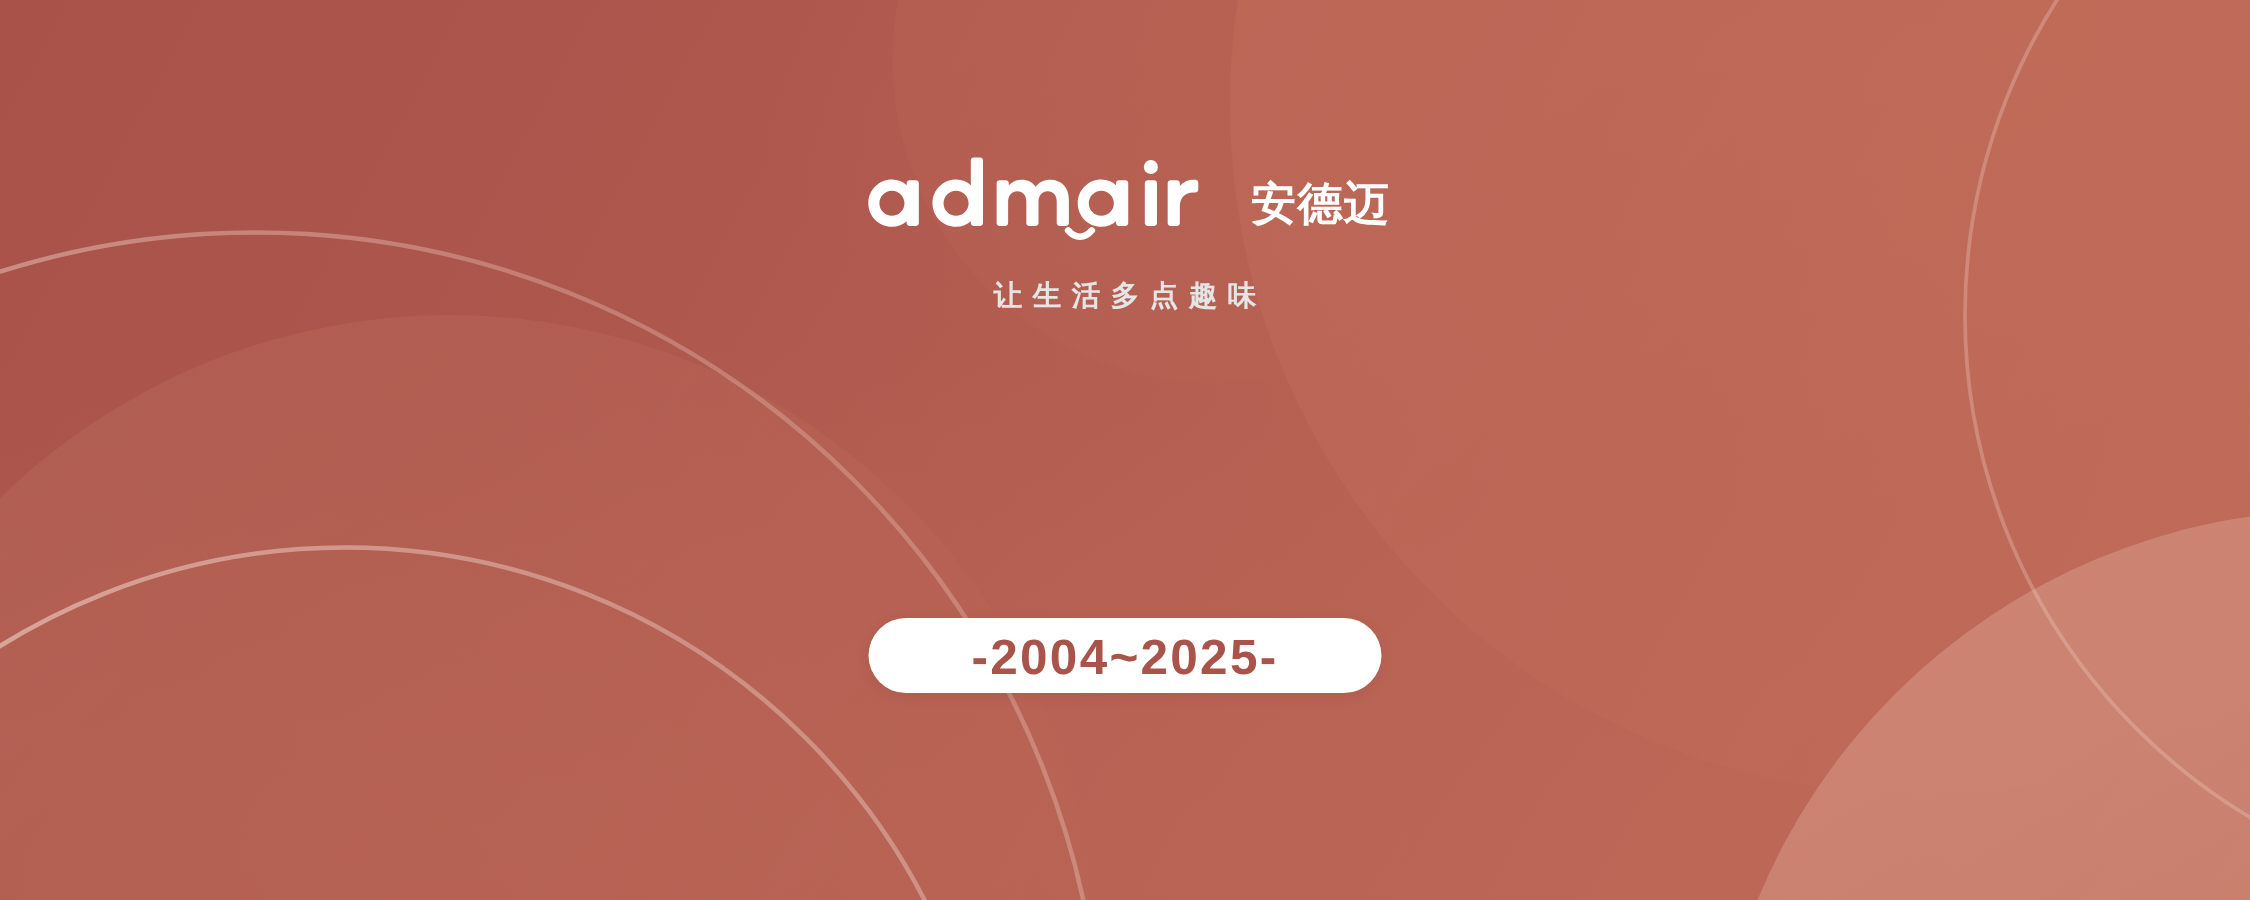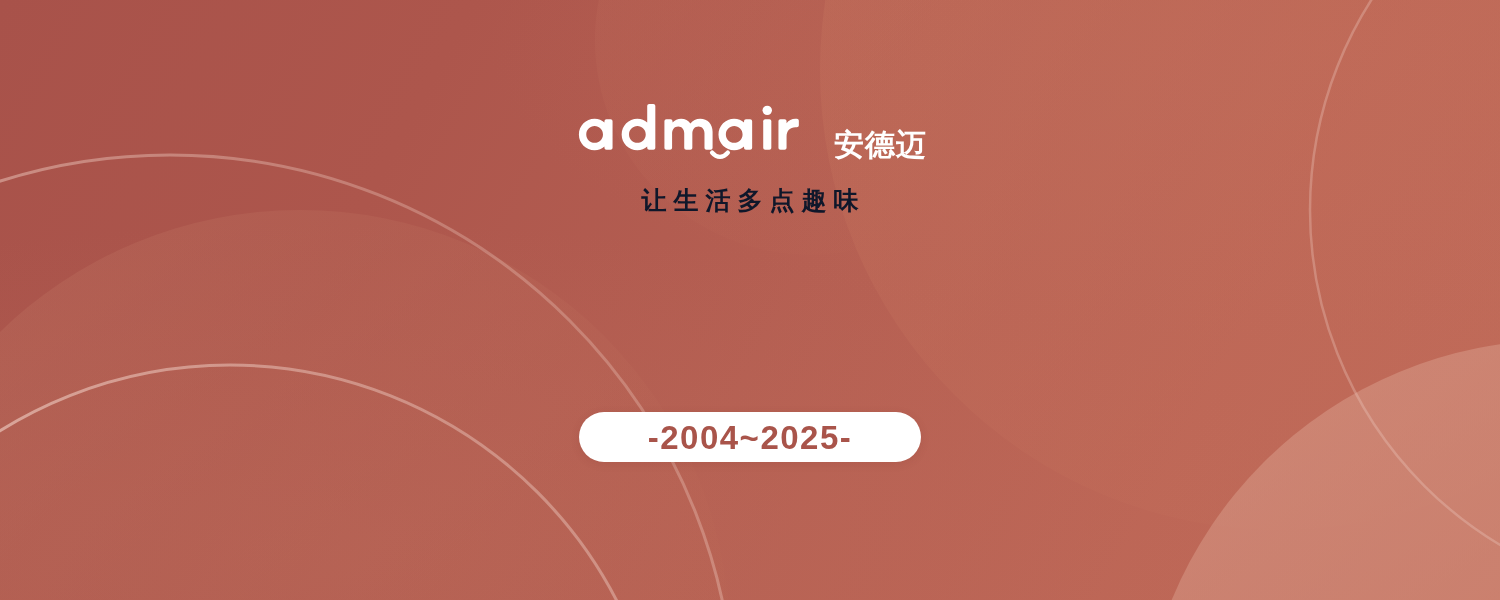--- a/index.html
+++ b/index.html
@@ -51,21 +51,21 @@
     align-items: center;
   }
 
   
   .logo-lockup {
     position: absolute;
     top: 104px;
     left: 50%;
     transform: translateX(-50%);
     display: flex;
-    align-items: flex-end;
+    align-items: center;
     gap: 30px;
     height: 56px;
   }
   .wordmark-wrap {
     position: relative;
     display: block;
   }
   .wordmark {
     display: block;
     height: 52px;
@@ -80,22 +80,22 @@
     white-space: nowrap;
     font-family: "Liberation Sans", "DejaVu Sans", sans-serif;
   }
 
   
   .tagline {
     position: absolute;
     top: 188px;
     left: 50%;
     transform: translateX(-50%);
-    color: #0f172a;
-    font-size: 25px;
+    color: #e5e5e5;
+    font-size: 19px;
     font-weight: bold;
     letter-spacing: 7px;
     text-indent: 7px;
     white-space: nowrap;
     line-height: 1;
   }
 
   
   .headline {
     position: absolute;

